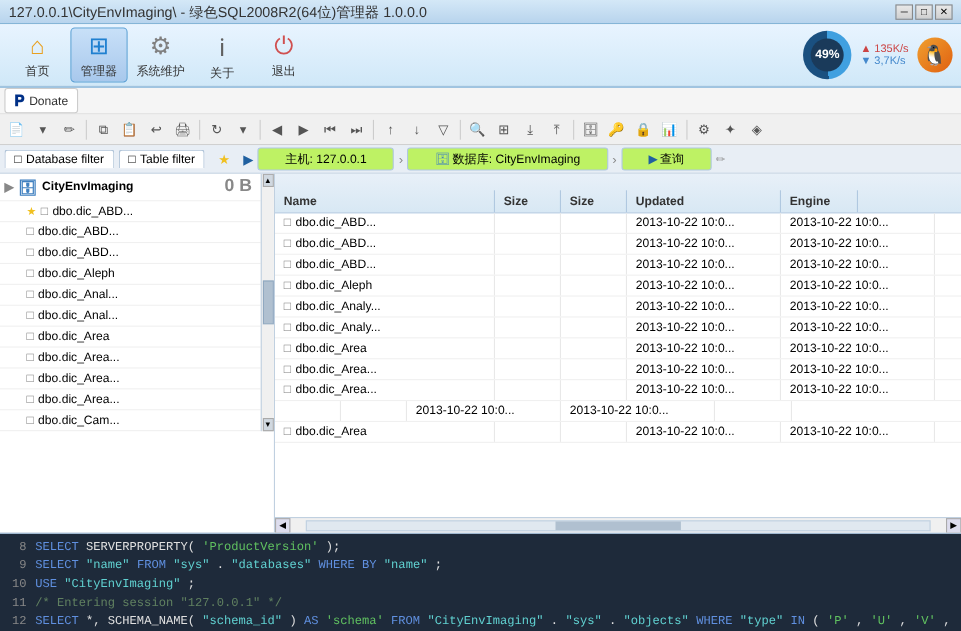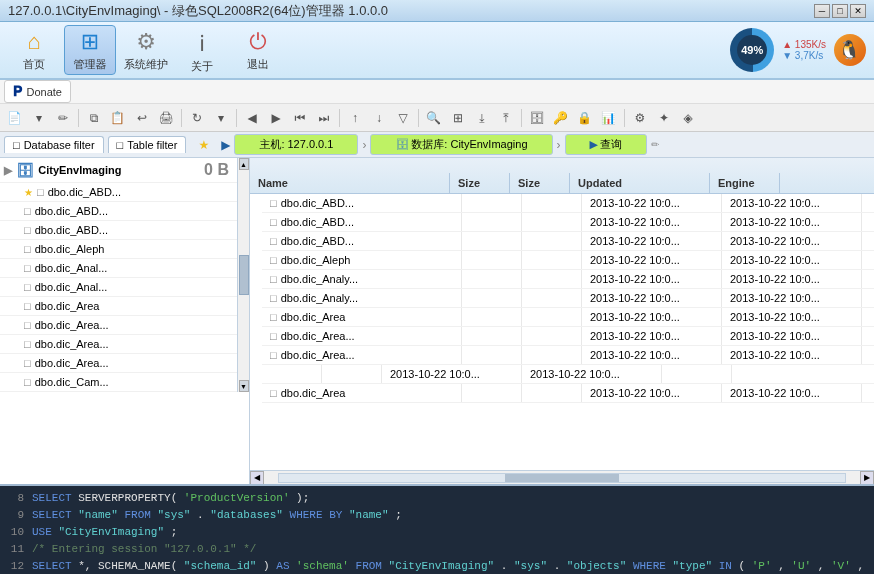--- a/index.html
+++ b/index.html
@@ -203,21 +203,21 @@
       flex-shrink: 0;
       margin-top: 15px;
     }
     .col-name { width: 200px; }
     .col-rows { width: 60px; }
     .col-size { width: 60px; }
     .col-created { width: 140px; }
     .col-updated { width: 140px; }
     .col-engine { width: 70px; }
 
-    .table-body { overflow-y: auto; flex: 1; margin-left: 12px; }
+    .table-body { overflow-y: auto; flex: 1; }
     .table-row {
       display: flex;
       border-bottom: 1px solid #f0f0f0;
       font-size: 11px;
       cursor: pointer;
     }
     .table-cell {
       padding: 3px 8px;
       border-right: 1px solid #e8e8e8;
       overflow: hidden;

